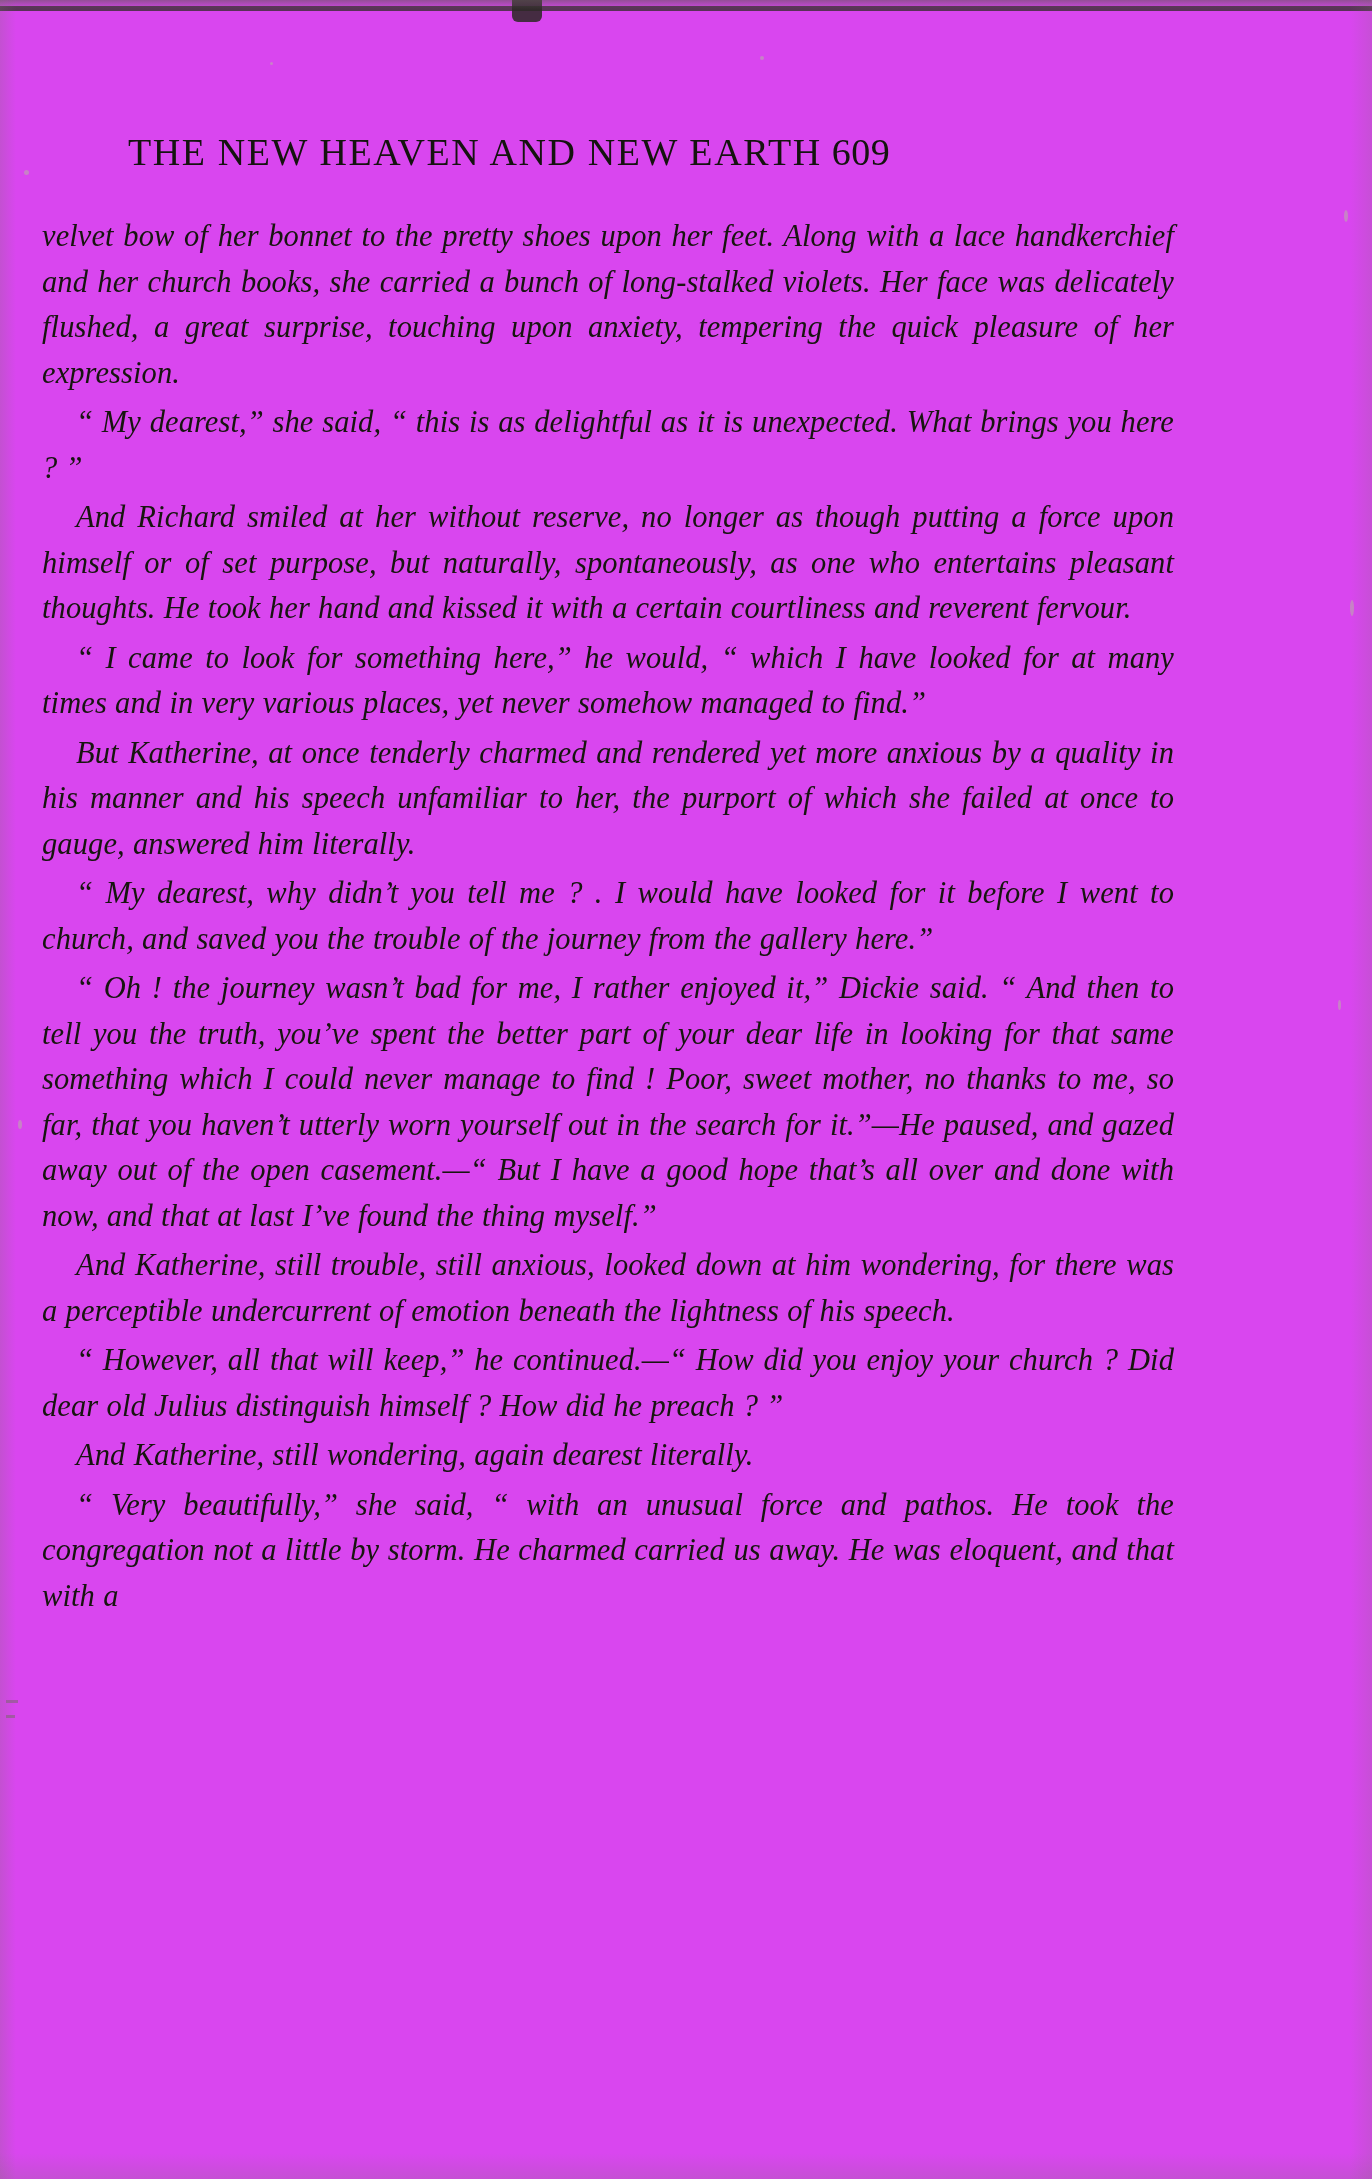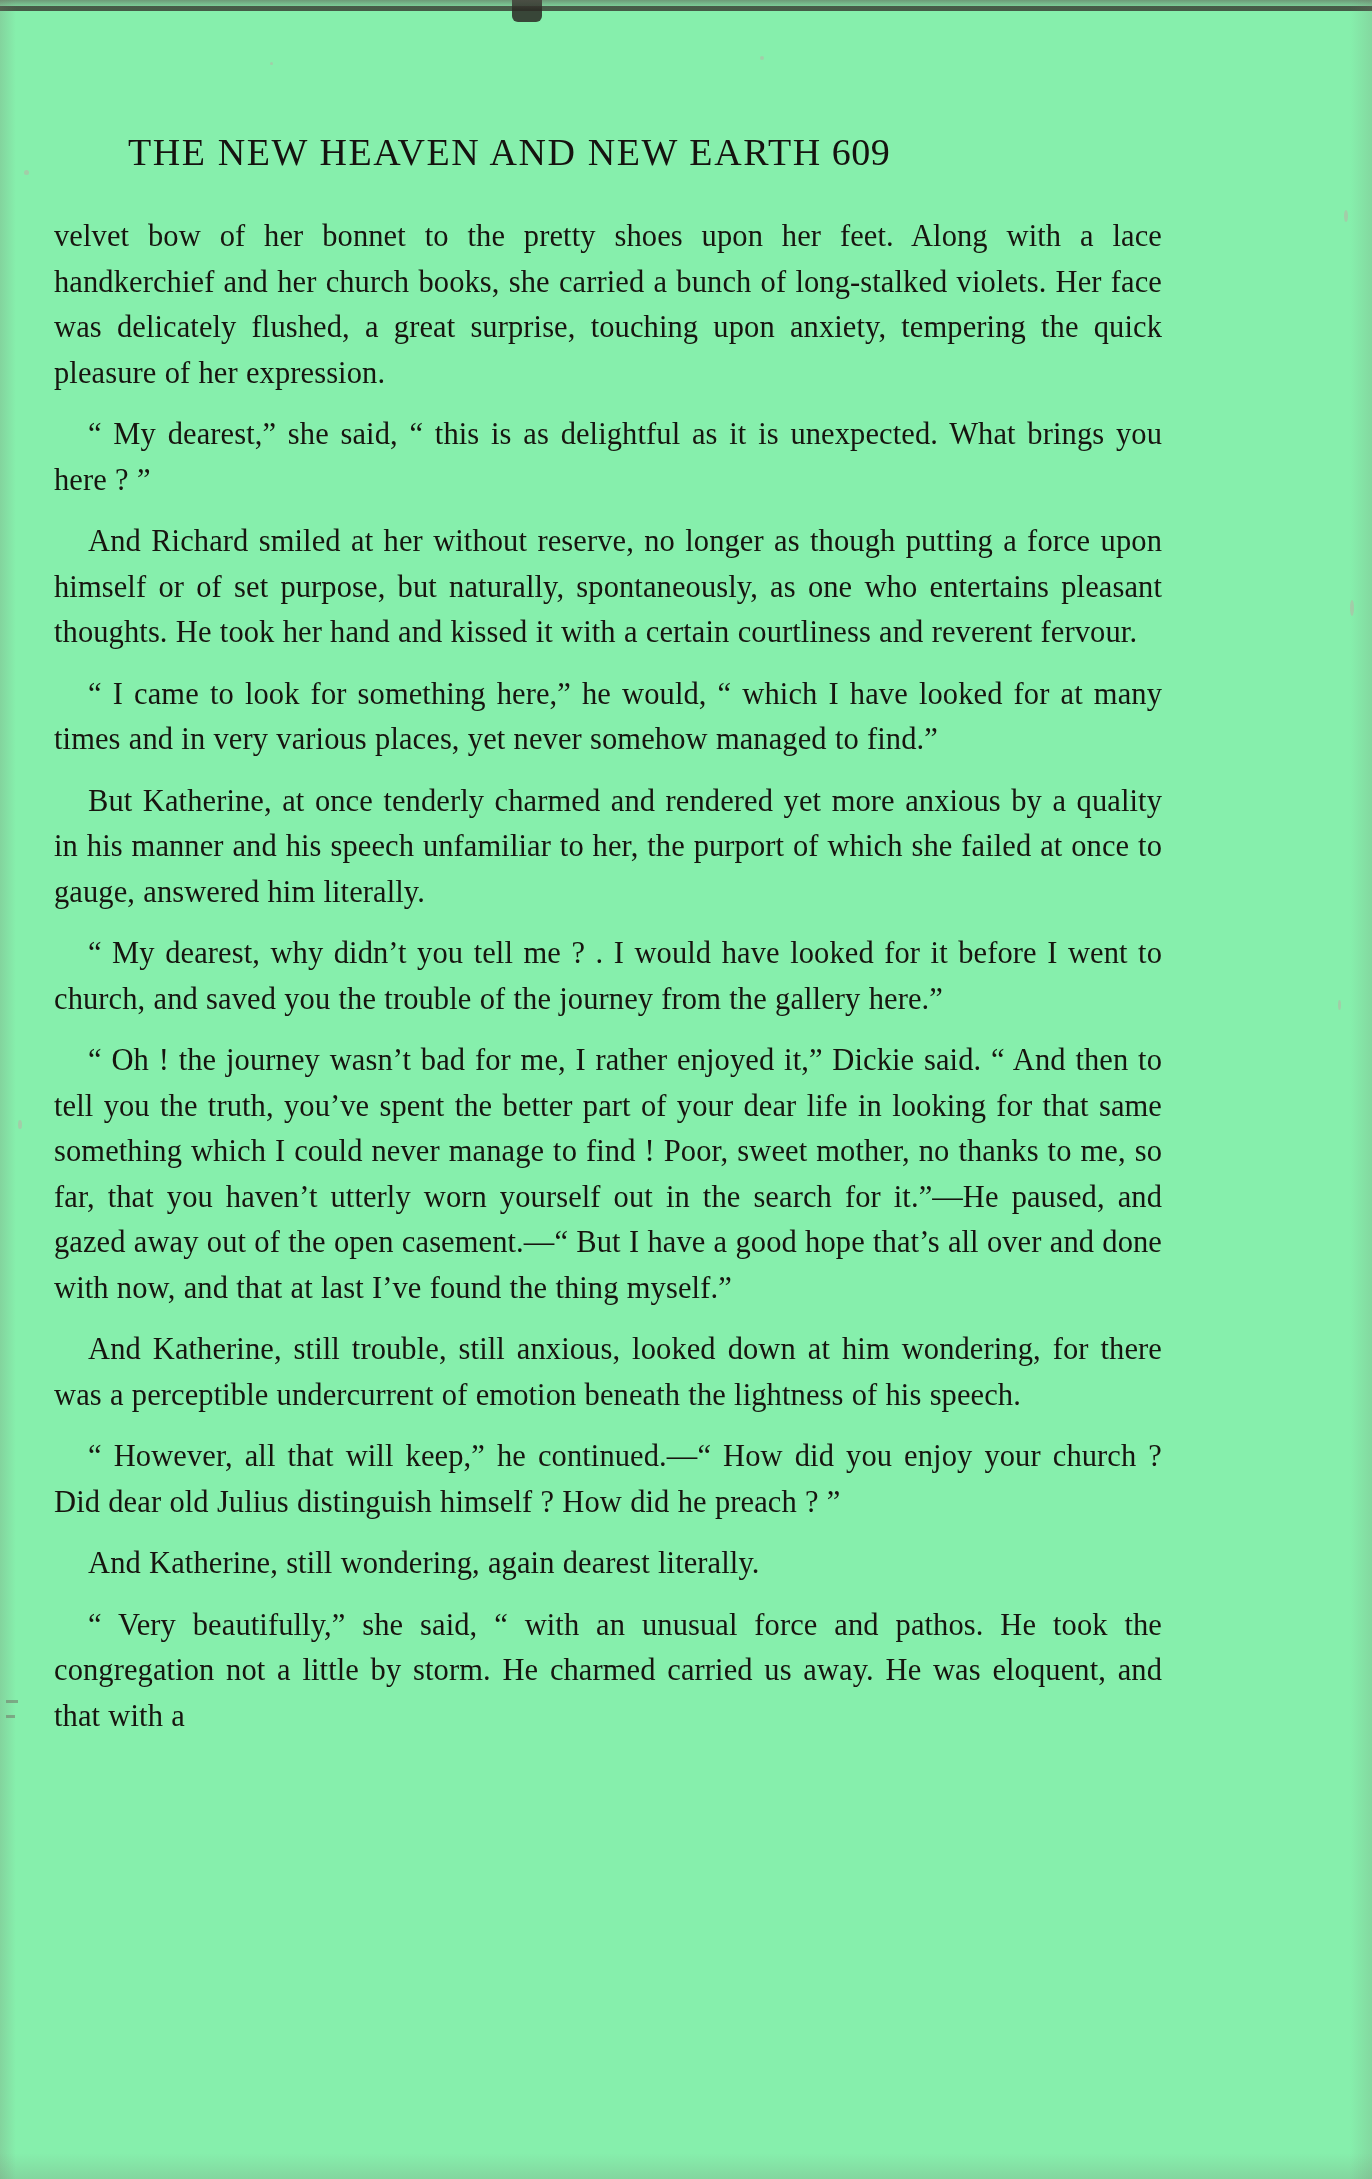--- a/index.html
+++ b/index.html
@@ -15,21 +15,21 @@
     font-family: "Liberation Serif", serif;
     color: #1a1a1a;
   }
 
   
   .scan-page {
     position: absolute;
     left: 0; top: 0;
     width: 1372px;
     height: 2179px;
-    background: #86efac;
+    background: #d946ef;
   }
 
   
   .edge-left {
     position: absolute;
     left: 0; top: 0;
     width: 16px; height: 2179px;
     background: linear-gradient(to right, rgba(120,115,105,0.22), rgba(255,255,255,0));
     pointer-events: none;
   }
@@ -109,22 +109,23 @@
   .body-text {
     font-size: 30.5px;
     line-height: 45.5px;
     text-align: justify;
     text-justify: inter-word;
     color: #17150f;
     letter-spacing: 0.1px;
     word-spacing: 0.5px;
   }
   .para {
-    margin: 16px;
+    margin: 4px;
     text-indent: 0;
+    font-style: italic;
   }
   .para.indent {
     text-indent: 34px;
   }
 
   
   .speckle {
     position: absolute;
     background: #b9b2a6;
     border-radius: 50%;

